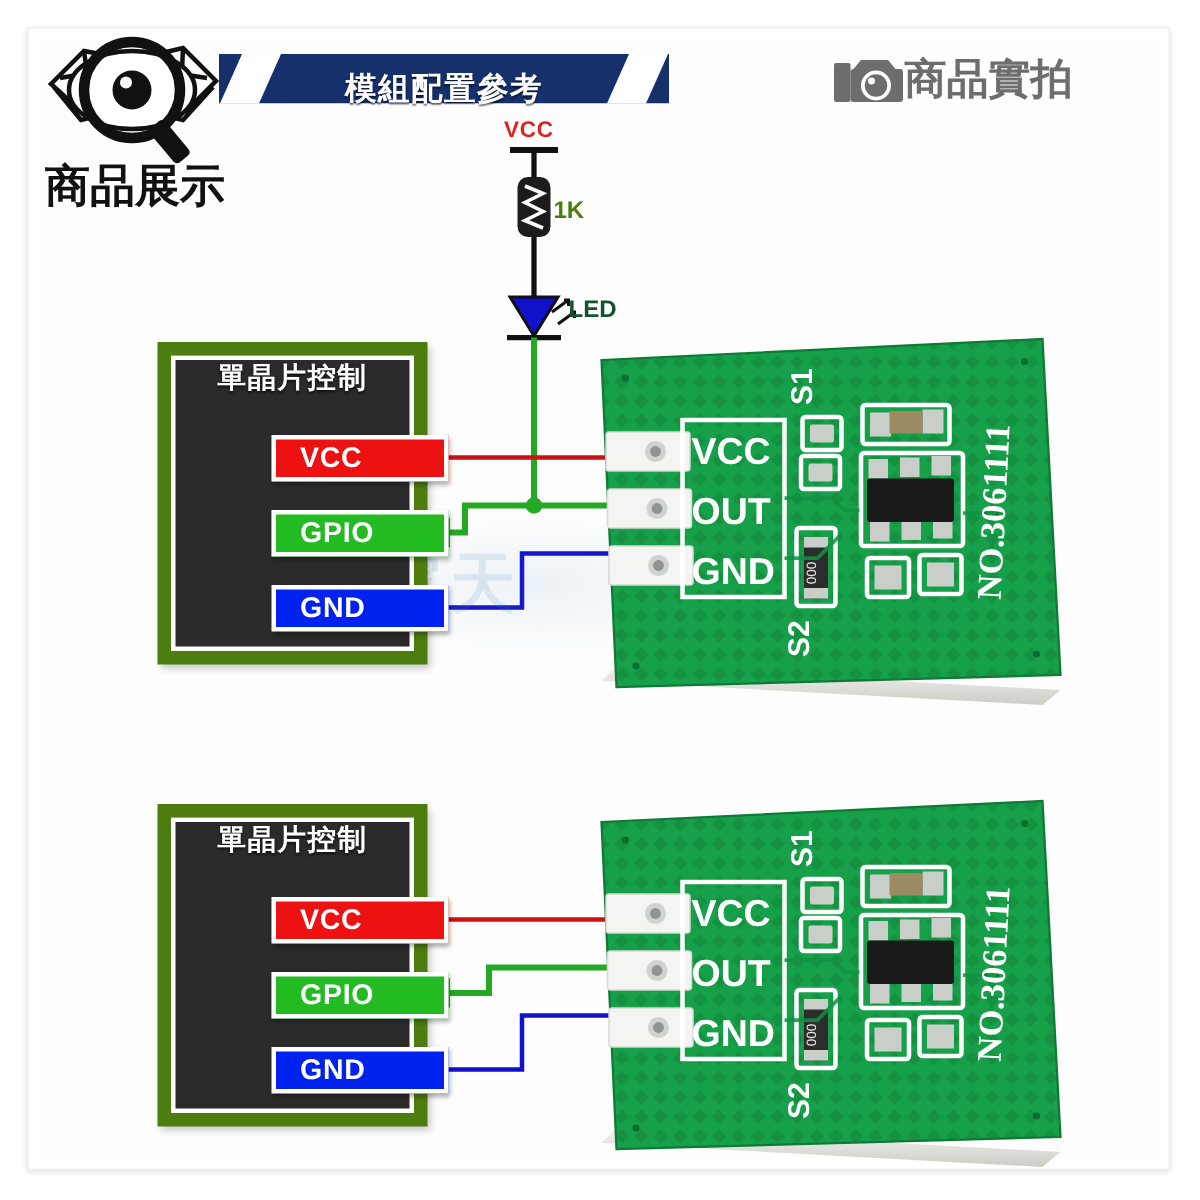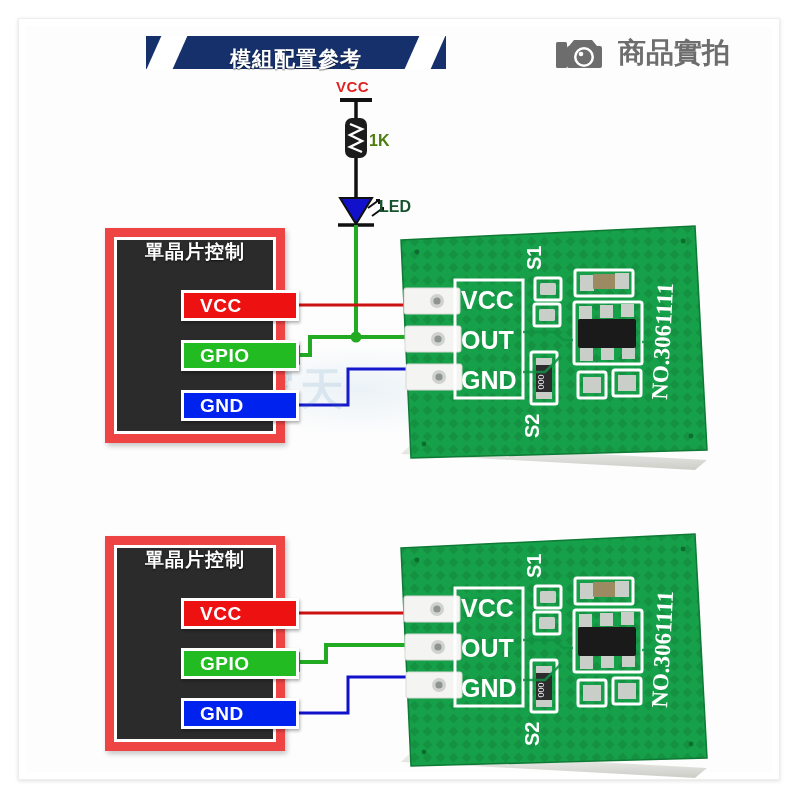--- a/index.html
+++ b/index.html
@@ -45,21 +45,21 @@
   .banner .txt{
     position:absolute;inset:0;
     display:flex;align-items:center;justify-content:center;
     color:#ffffff;font-size:21px;font-weight:bold;letter-spacing:1px;
     text-shadow:0 1px 1px rgba(0,0,0,.5);
     margin-top:12px;
   }
 
   .realshot{
     position:absolute;left:556px;top:36px;
-    display:flex;align-items:center;gap:16px;
+    display:flex;align-items:center;gap:1px;
   }
   .cam{width:46px;height:34px;flex:none;}
   .realshot .rtxt{
     color:#6d6d6d;font-size:28px;font-weight:bold;letter-spacing:0px;
     line-height:34px;
   }
 
   
   .circuit{position:absolute;left:0;top:0;width:800px;height:800px;pointer-events:none;}
 
@@ -72,21 +72,21 @@
     color:#4d7c0f;font-size:16px;font-weight:bold;
   }
   .led-label{
     position:absolute;left:379px;top:198px;
     color:#14532d;font-size:16px;font-weight:bold;
   }
 
   
   .mcu{
     position:absolute;width:180px;height:215px;
-    background:#ef4444;
+    background:#4d7c0f;
     box-shadow:2px 3px 5px rgba(0,0,0,.22);
   }
   .mcu .inner{
     position:absolute;left:9px;top:9px;right:9px;bottom:9px;
     background:#2b2b2b;
     border:3px solid #ffffff;
     box-sizing:border-box;
   }
   .mcu .title{
     position:absolute;left:0;right:0;top:11px;
@@ -126,20 +126,38 @@
     letter-spacing:6px;font-family:"Liberation Serif",serif;
     pointer-events:none;white-space:nowrap;
   }
 </style>
 </head>
 <body>
 
 <div id="page">
   <div class="frame"></div>
 
+  <div class="logo">
+    <svg viewBox="0 0 128 118">
+      <g fill="none" stroke="#111" stroke-width="3">
+        <path d="M8 34 L30 12 L62 18 L96 10 L118 32 L98 52 L64 46 L30 54 Z"></path>
+        <path d="M10 36 L28 58 L62 50 L96 58 L116 36"></path>
+        <path d="M30 12 L36 54 M96 10 L94 56 M62 18 L64 46"></path>
+        <path d="M14 30 L60 22 L112 30"></path>
+      </g>
+      <g>
+        <ellipse cx="62" cy="38" rx="42" ry="26" fill="#fff" stroke="#111" stroke-width="3"></ellipse>
+        <circle cx="62" cy="38" r="13" fill="#111"></circle>
+        <circle cx="58" cy="33" r="4" fill="#fff"></circle>
+        <circle cx="62" cy="38" r="32" fill="none" stroke="#111" stroke-width="7"></circle>
+        <rect x="80" y="58" width="13" height="30" rx="3" fill="#111" transform="rotate(-40 86 72)"></rect>
+      </g>
+      <text x="64" y="112" text-anchor="middle" font-family="&quot;Liberation Sans&quot;,sans-serif" font-size="30" font-weight="bold" fill="#111" stroke="#fff" stroke-width="1.2" paint-order="stroke">商品展示</text>
+    </svg>
+  </div>
 
   <div class="banner">
     <div class="bg"></div>
     <div class="slashL"></div>
     <div class="slashR"></div>
     <div class="txt">模組配置參考</div>
   </div>
 
   <div class="realshot">
     <svg class="cam" viewBox="0 0 46 34">

